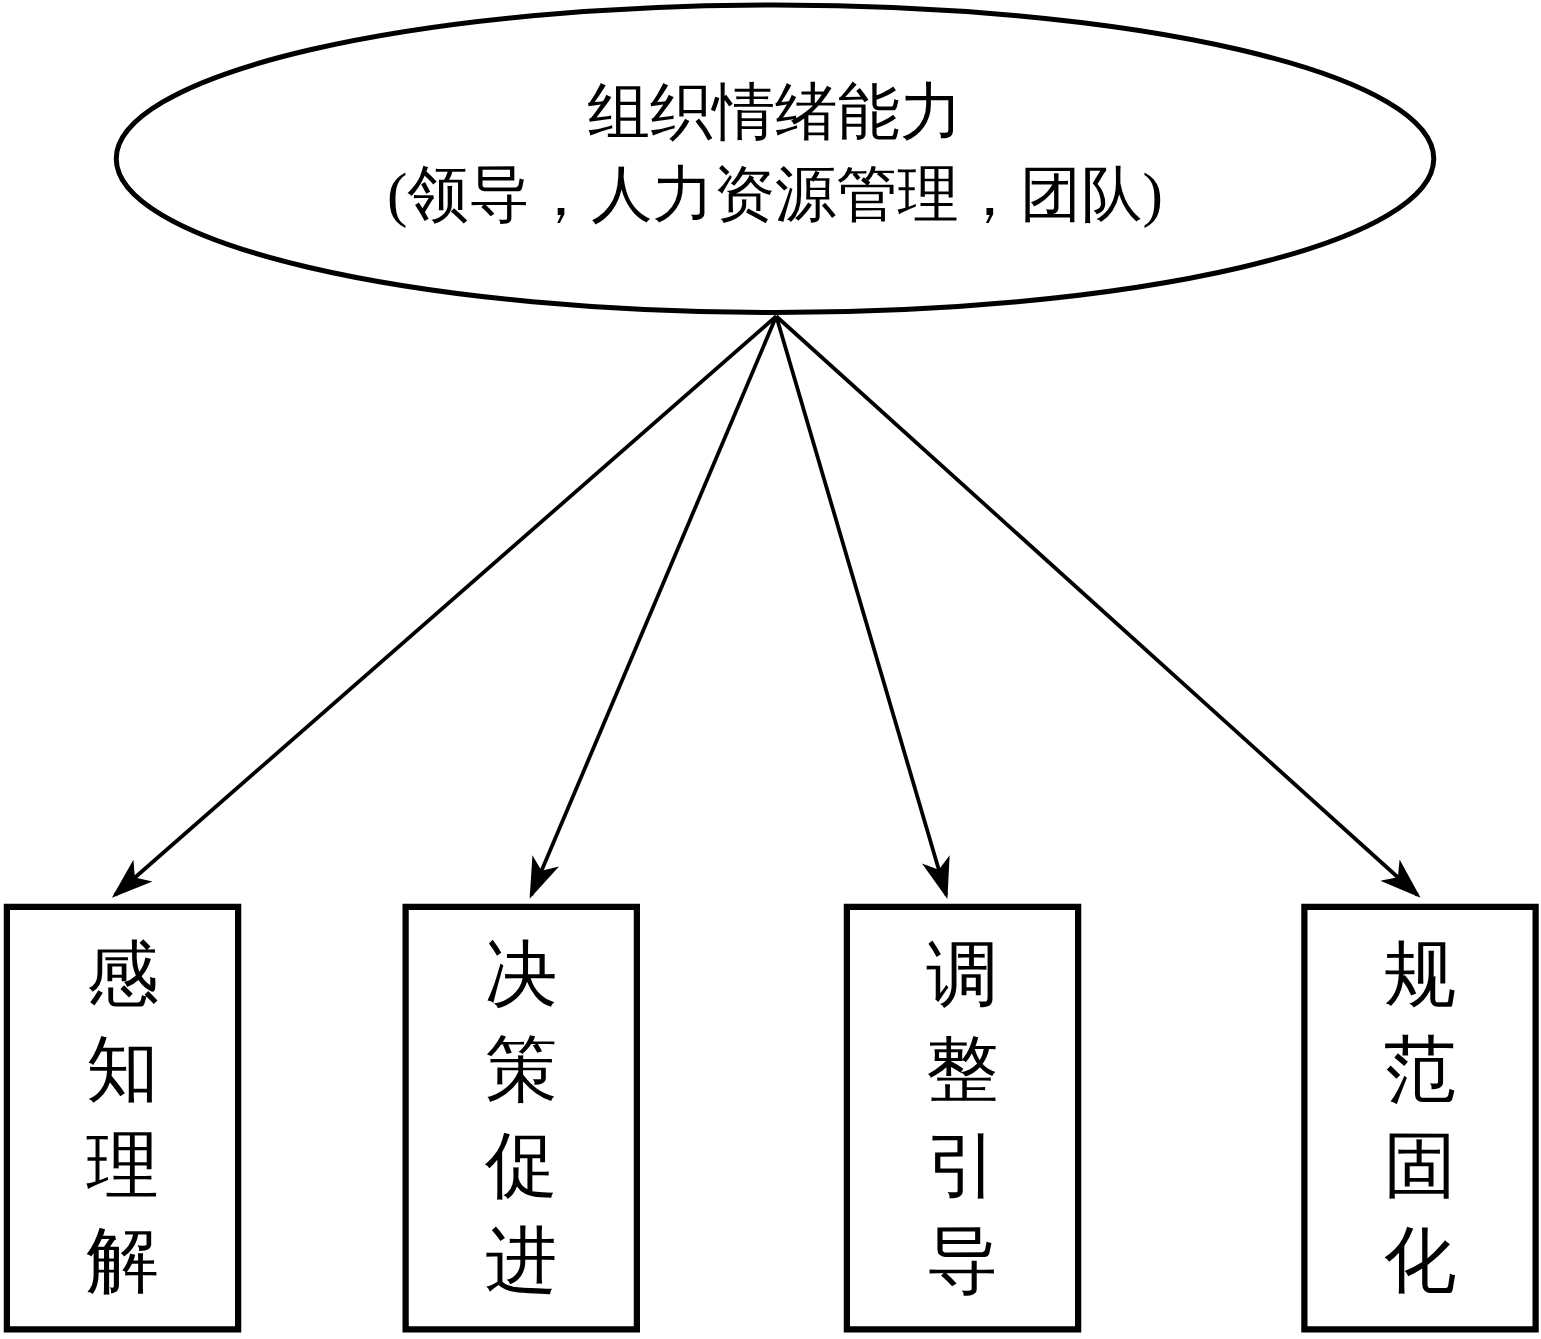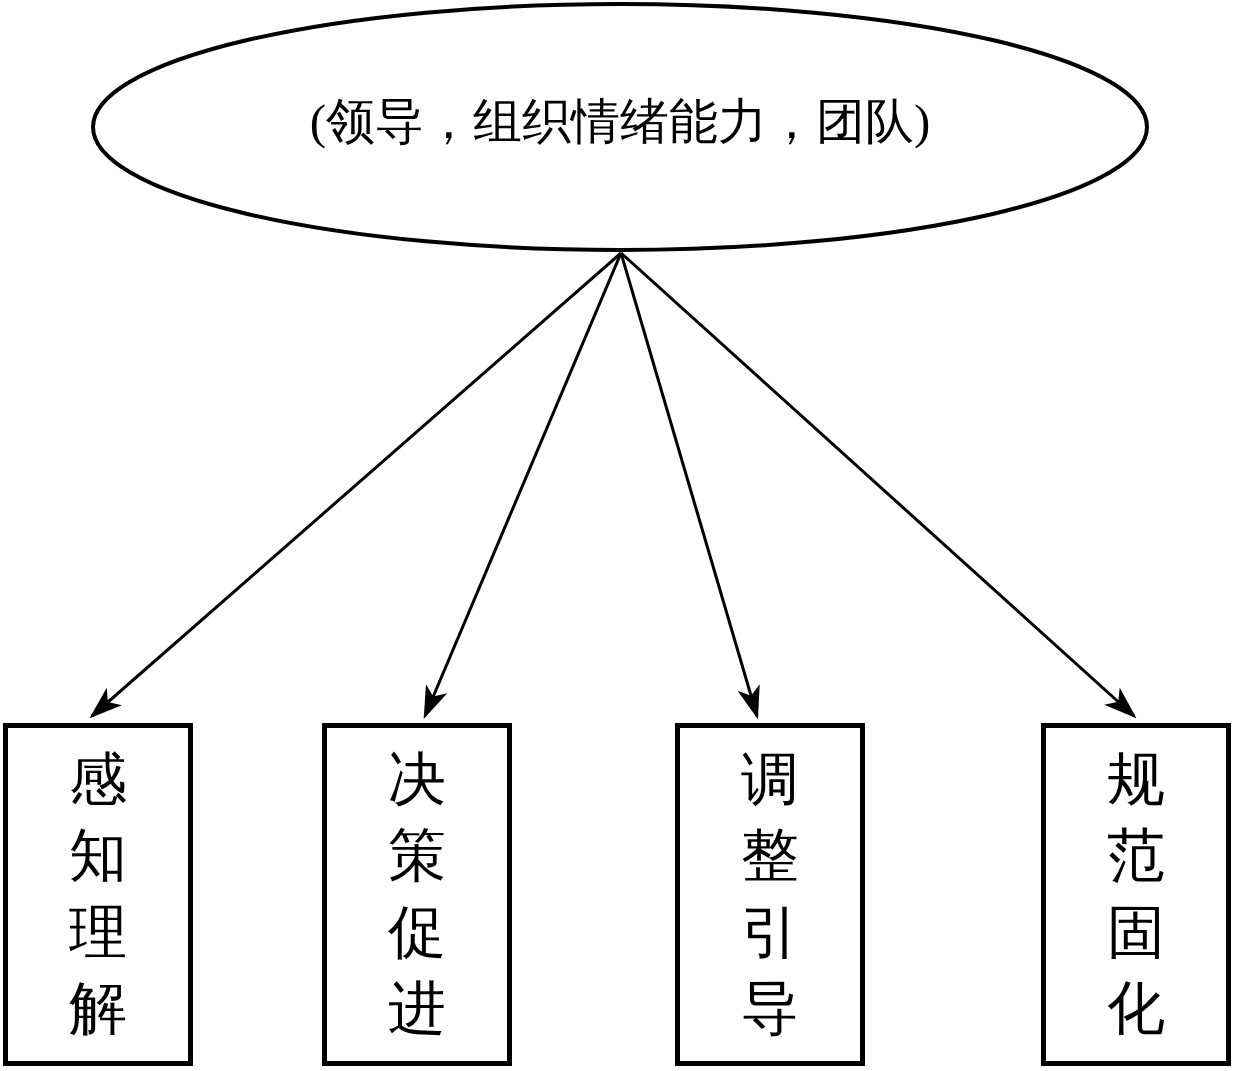--- a/index.html
+++ b/index.html
@@ -81,21 +81,22 @@
 
     <ellipse cx="620" cy="127" rx="527" ry="123" fill="none" stroke="#000000" stroke-width="4"></ellipse>
 
     <line x1="621" y1="253" x2="92" y2="716" stroke="#000000" stroke-width="3" marker-end="url(#arrowhead)"></line>
     <line x1="621" y1="253" x2="425" y2="716" stroke="#000000" stroke-width="3" marker-end="url(#arrowhead)"></line>
     <line x1="621" y1="253" x2="757" y2="716" stroke="#000000" stroke-width="3" marker-end="url(#arrowhead)"></line>
     <line x1="621" y1="253" x2="1134" y2="716" stroke="#000000" stroke-width="3" marker-end="url(#arrowhead)"></line>
   </svg>
 
   <div class="root-label">
-    <div class="root-subtitle">(领导，组织情绪能力，团队)</div>
+    <div class="root-title">组织情绪能力</div>
+    <div class="root-subtitle">(领导，人力资源管理，团队)</div>
   </div>
 
   <div class="node-box" style="left: 3px;">
     <span>感</span>
     <span>知</span>
     <span>理</span>
     <span>解</span>
   </div>
 
   <div class="node-box" style="left: 322px;">

